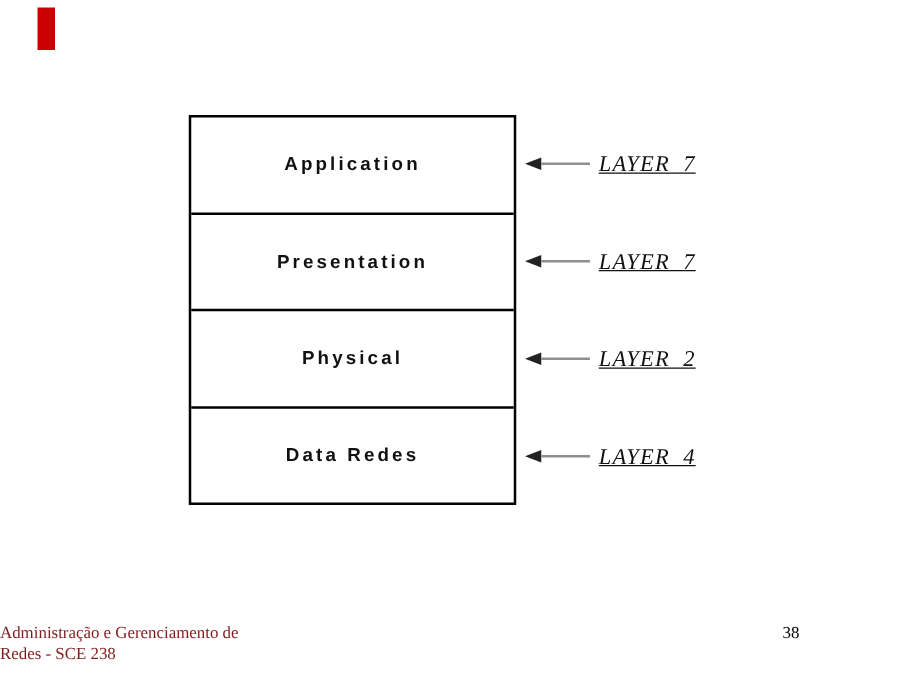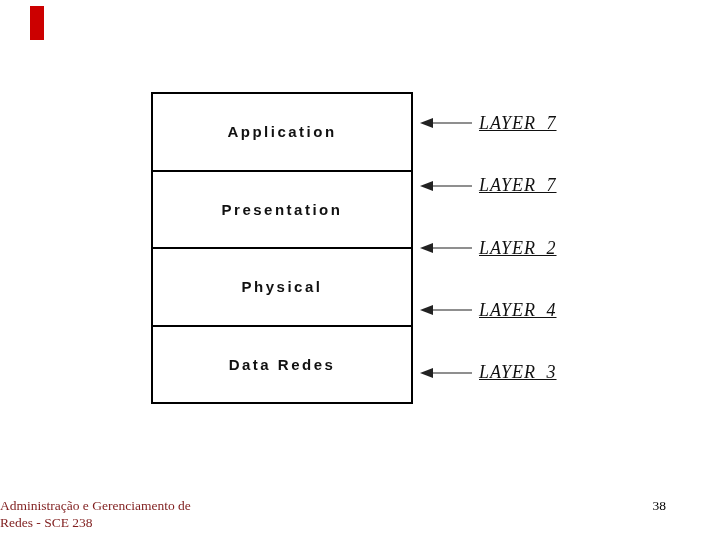--- a/index.html
+++ b/index.html
@@ -107,21 +107,21 @@
     font-family: "Liberation Serif", serif;
     font-size: 13.5px;
     line-height: 17px;
     color: #7f1d1d;
   }
   .page-number {
     position: absolute;
     left: 626px;
     top: 498px;
     width: 40px;
-    text-align: right;
+    text-align: left;
     font-family: "Liberation Serif", serif;
     font-size: 13.5px;
     color: #000000;
   }
 </style>
 </head>
 <body>
 
 <div class="page">
 
@@ -164,27 +164,20 @@
         </span>
       <span class="layer-tag">LAYER 2</span>
     </div>
     <div class="arrow-row">
       <span class="arrow">
           <span class="arrow-head"></span>
           <span class="arrow-line"></span>
         </span>
       <span class="layer-tag">LAYER 4</span>
     </div>
-    <div class="arrow-row">
-      <span class="arrow">
-          <span class="arrow-head"></span>
-          <span class="arrow-line"></span>
-        </span>
-      <span class="layer-tag">LAYER 3</span>
-    </div>
   </div>
 
   <div class="footer">
     <div>Administração e Gerenciamento de</div>
     <div>Redes - SCE 238</div>
   </div>
 
   <div class="page-number">38</div>
 
 </div>

